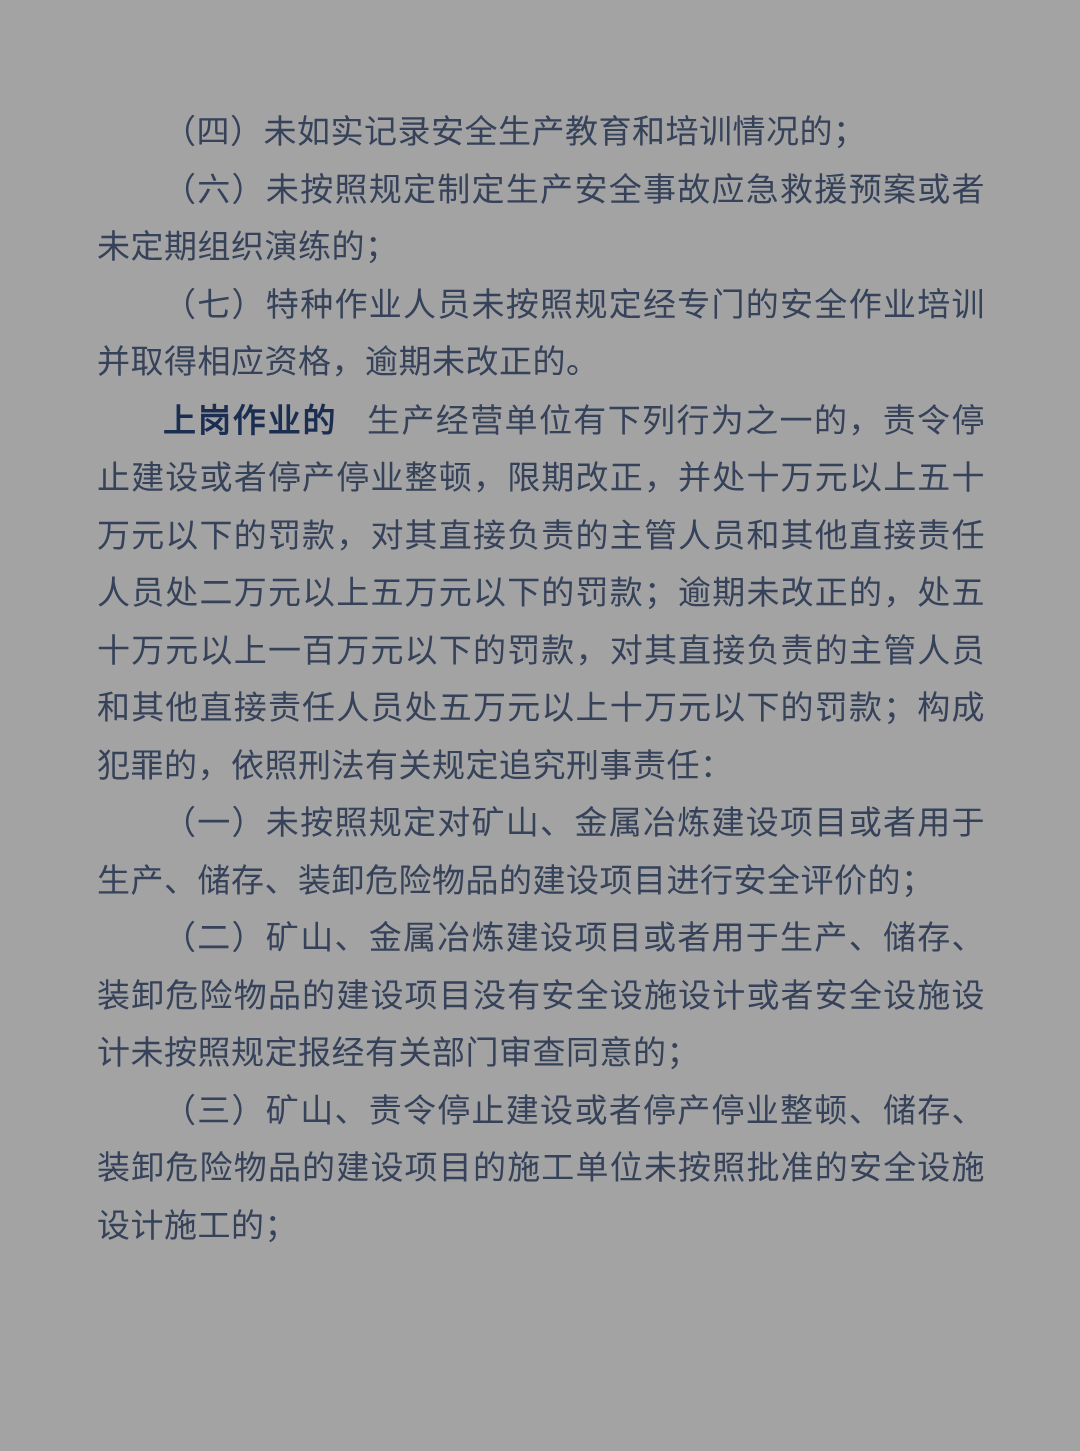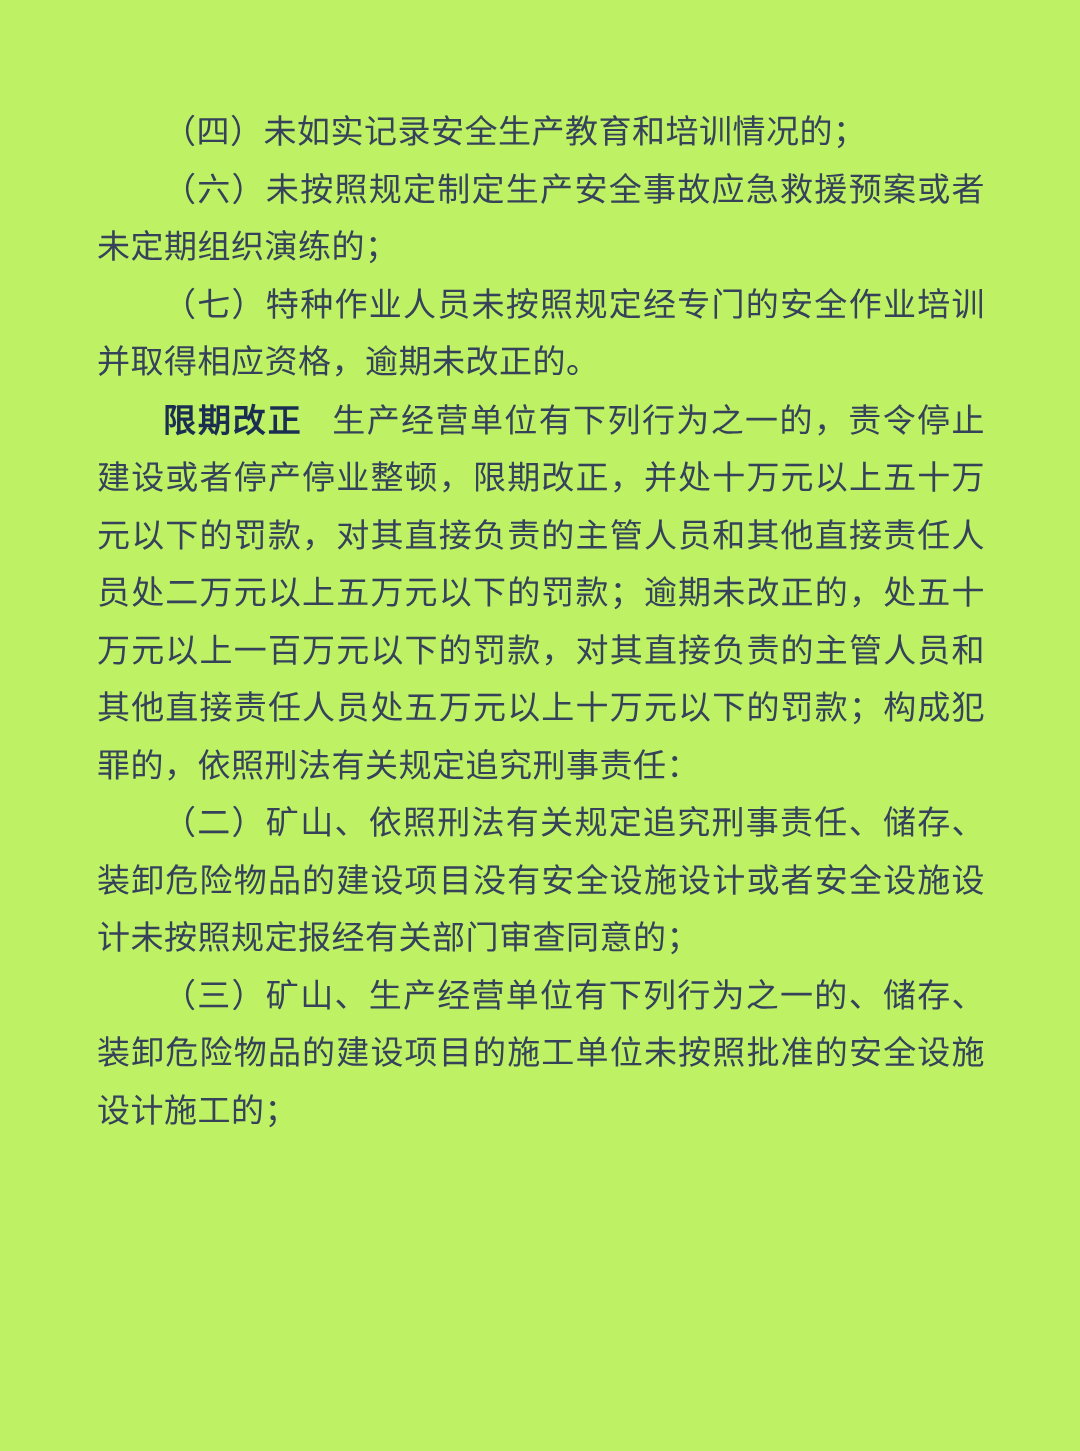--- a/index.html
+++ b/index.html
@@ -11,21 +11,21 @@
     width: 1080px;
     height: 1451px;
     overflow: hidden;
     font-family: "Liberation Serif", "DejaVu Serif", serif;
   }
   .page {
     box-sizing: border-box;
     width: 1080px;
     height: 1451px;
     padding: 104px 95px 0 97px;
-    background: #bef264;
+    background: #a3a3a3;
   }
   .doc p {
     margin: 0;
     padding: 0;
     font-size: 33px;
     line-height: 57.5px;
     letter-spacing: 0.5px;
     color: #36425a;
     text-align: justify;
     text-indent: 2em;
@@ -40,17 +40,18 @@
   }
 </style>
 </head>
 <body>
 
 <div class="page">
   <div class="doc">
     <p>（四）未如实记录安全生产教育和培训情况的；</p>
     <p>（六）未按照规定制定生产安全事故应急救援预案或者未定期组织演练的；</p>
     <p>（七）特种作业人员未按照规定经专门的安全作业培训并取得相应资格，逾期未改正的。</p>
-    <p><span class="article-label">限期改正</span><span>生产经营单位有下列行为之一的，责令停止建设或者停产停业整顿，限期改正，并处十万元以上五十万元以下的罚款，对其直接负责的主管人员和其他直接责任人员处二万元以上五万元以下的罚款；逾期未改正的，处五十万元以上一百万元以下的罚款，对其直接负责的主管人员和其他直接责任人员处五万元以上十万元以下的罚款；构成犯罪的，依照刑法有关规定追究刑事责任：</span></p>
-    <p>（二）矿山、依照刑法有关规定追究刑事责任、储存、装卸危险物品的建设项目没有安全设施设计或者安全设施设计未按照规定报经有关部门审查同意的；</p>
-    <p>（三）矿山、生产经营单位有下列行为之一的、储存、装卸危险物品的建设项目的施工单位未按照批准的安全设施设计施工的；</p>
+    <p><span class="article-label">上岗作业的</span><span>生产经营单位有下列行为之一的，责令停止建设或者停产停业整顿，限期改正，并处十万元以上五十万元以下的罚款，对其直接负责的主管人员和其他直接责任人员处二万元以上五万元以下的罚款；逾期未改正的，处五十万元以上一百万元以下的罚款，对其直接负责的主管人员和其他直接责任人员处五万元以上十万元以下的罚款；构成犯罪的，依照刑法有关规定追究刑事责任：</span></p>
+    <p>（一）未按照规定对矿山、金属冶炼建设项目或者用于生产、储存、装卸危险物品的建设项目进行安全评价的；</p>
+    <p>（二）矿山、金属冶炼建设项目或者用于生产、储存、装卸危险物品的建设项目没有安全设施设计或者安全设施设计未按照规定报经有关部门审查同意的；</p>
+    <p>（三）矿山、责令停止建设或者停产停业整顿、储存、装卸危险物品的建设项目的施工单位未按照批准的安全设施设计施工的；</p>
   </div>
 </div>
 
 </body></html>

